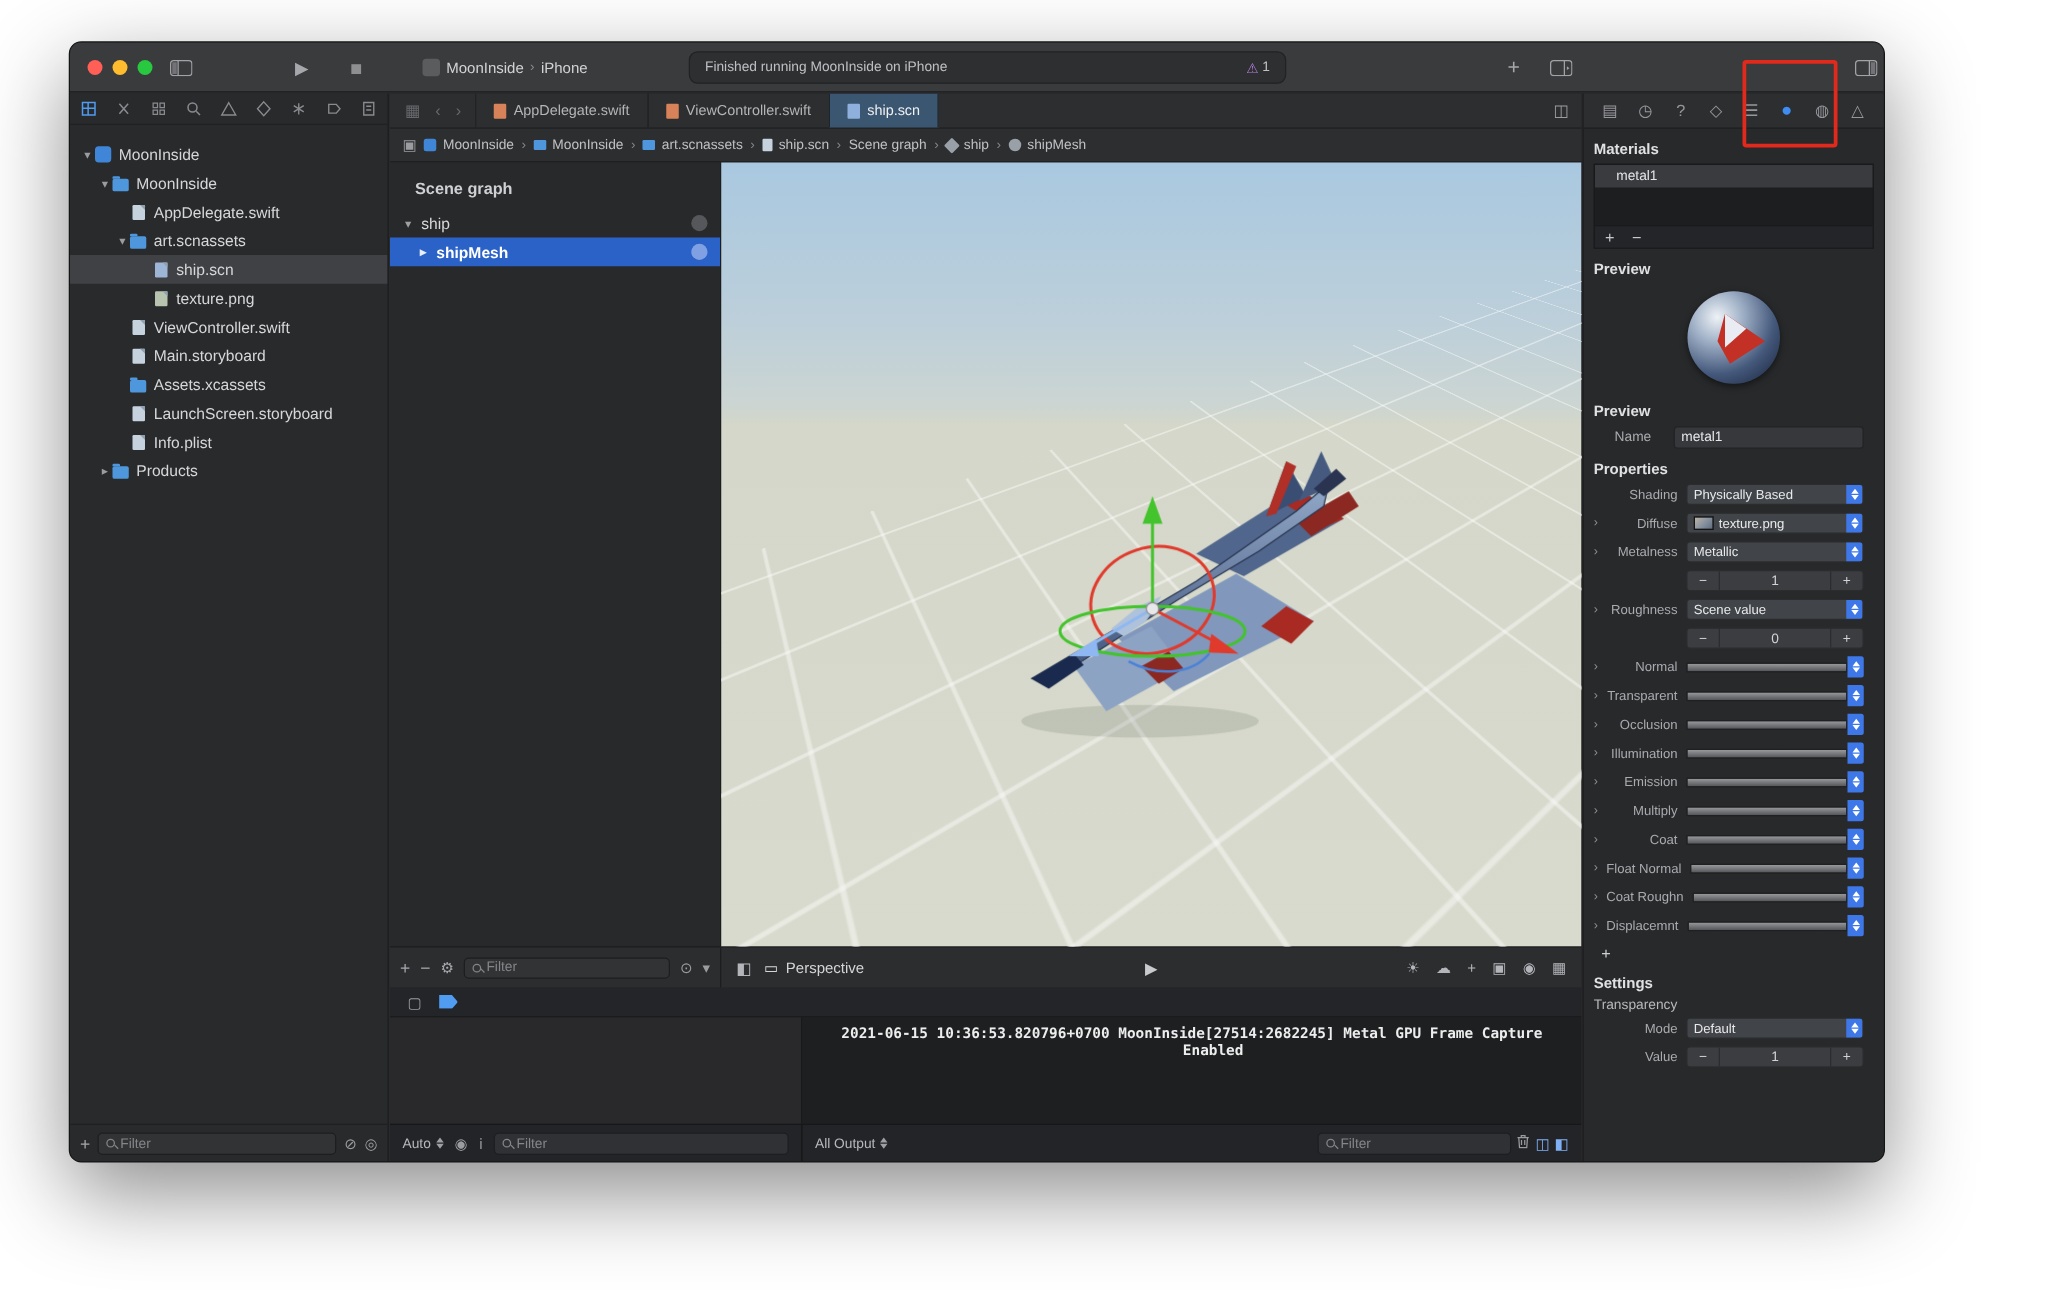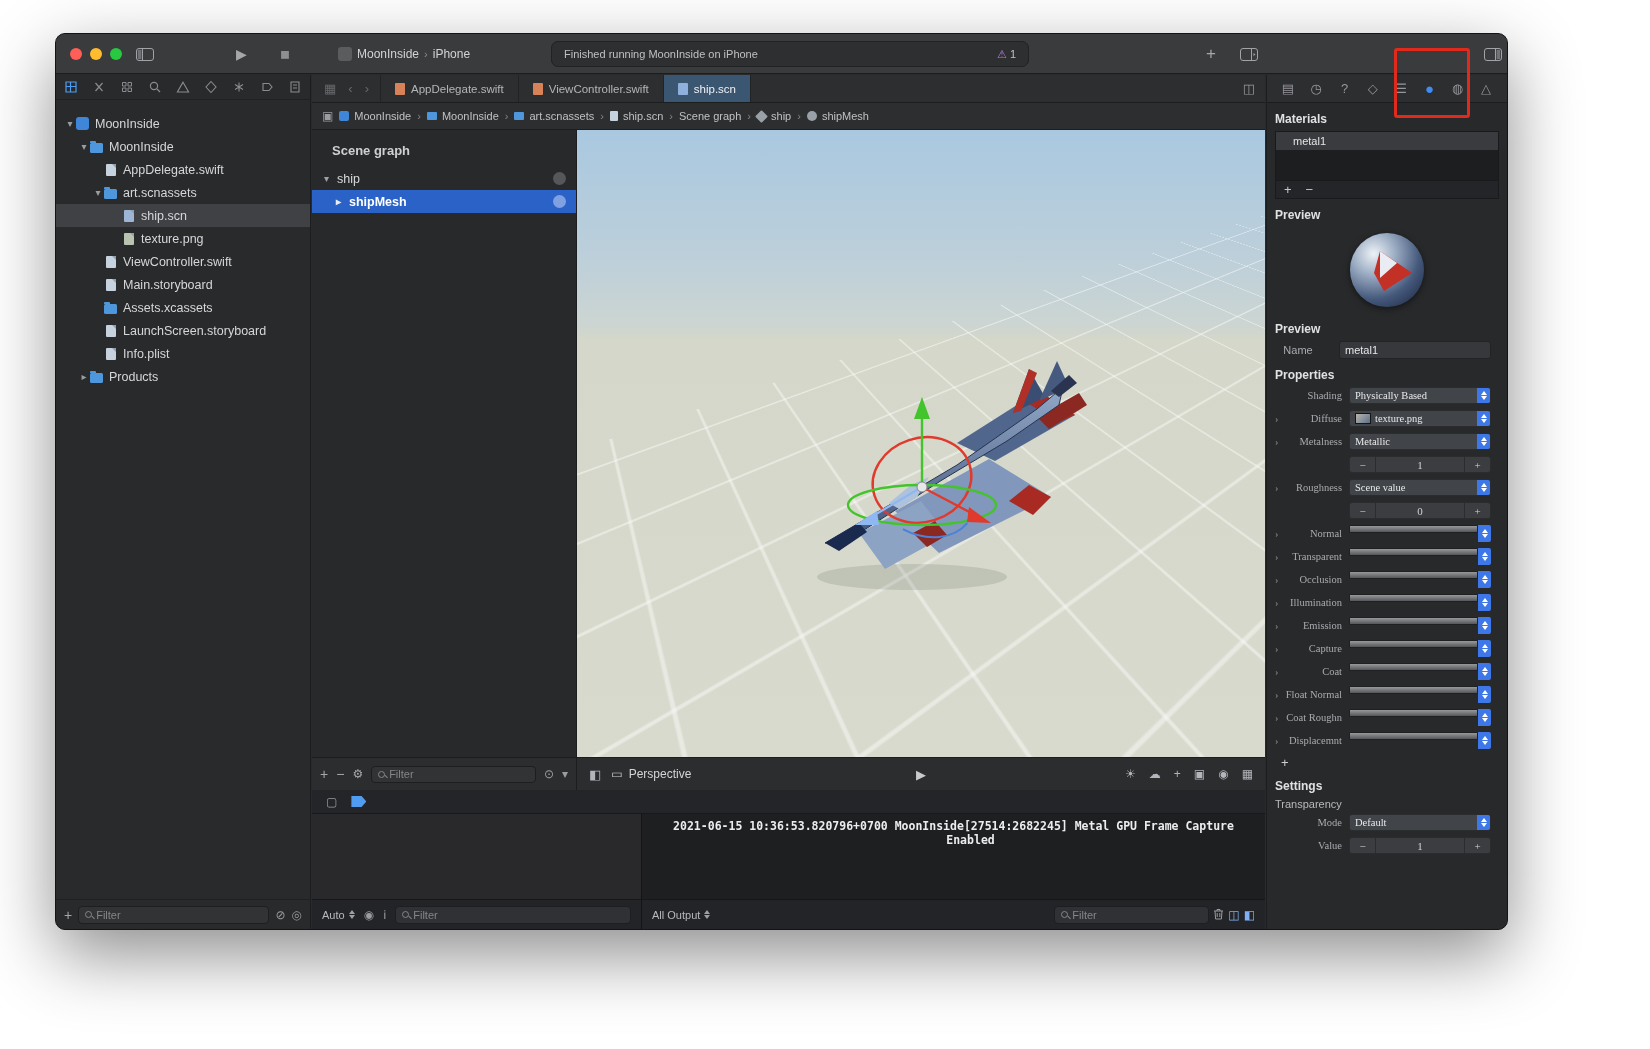--- a/index.html
+++ b/index.html
@@ -119,26 +119,26 @@
   .ii.selmat{color:#3f8cf2;font-size:15px;}
   .ibody{flex:1;overflow:hidden;padding-bottom:8px;}
   .ihead{margin:9px 8px 5px;font-weight:bold;font-size:12px;color:#e0e1e3;}
   .matlist{margin:0 8px;border:1px solid #191a1c;background:#1d1e20;}
   .matrow{height:18px;line-height:18px;background:#393b3e;padding-left:17px;font-size:11px;color:#e4e5e7;}
   .matempty{height:30px;}
   .matfoot{height:18px;background:#242528;border-top:1px solid #191a1c;display:flex;align-items:center;gap:14px;padding-left:8px;color:#c8c9cc;font-size:13px;}
   .prevwrap{height:86px;display:flex;align-items:center;justify-content:center;}
   .sphere{width:74px;height:74px;border-radius:50%;background:radial-gradient(circle at 32% 28%,#eef2f6 0%,#9fb0c6 28%,#45597c 62%,#141e36 100%);overflow:hidden;position:relative;box-shadow:0 2px 6px rgba(0,0,0,.5);}
   .idrow{display:flex;align-items:center;margin:3px 16px 0 8px;}
-  .ilabel{flex:0 0 64px;text-align:center;padding-right:18px;font-size:11px;color:#aaabaf;}
+  .ilabel{flex:0 0 64px;text-align:right;padding-right:18px;font-size:11px;color:#aaabaf;}
   .ifield{flex:1;height:18px;background:#36383b;border:1px solid #222325;border-radius:3px;padding:0 5px;font-size:11px;color:#e6e7e9;line-height:17px;}
-  .prow{display:flex;align-items:center;height:17px;margin:0 16px 6px 0;padding-left:8px;font-family:Liberation Serif, serif;}
+  .prow{display:flex;align-items:center;height:17px;margin:0 16px 6px 0;padding-left:8px;}
   .pchev{flex:0 0 10px;color:#8e8f93;font-size:10px;}
   .plabel{flex:0 0 64px;text-align:right;padding-right:7px;font-size:10.5px;color:#aaabaf;white-space:nowrap;}
-  .pctrl{flex:1;display:flex;min-width:0;}
+  .pctrl{flex:1;display:flex;align-items:center;min-width:0;}
   .popup{flex:1;display:flex;align-items:center;height:17px;background:#414448;border:1px solid #2b2c2e;border-radius:3px;padding-left:5px;font-size:10.5px;color:#e8e9eb;white-space:nowrap;overflow:hidden;}
   .poparrows{margin-left:auto;width:13px;height:17px;background:#3e78e8;border-radius:0 2px 2px 0;display:flex;flex-direction:column;align-items:center;justify-content:center;gap:1px;flex:0 0 13px;}
   .poparrows i{display:block;width:0;height:0;border-left:3px solid transparent;border-right:3px solid transparent;}
   .poparrows .u{border-bottom:4px solid #fff;}
   .poparrows .d{border-top:4px solid #fff;}
   .thumb{width:16px;height:11px;background:linear-gradient(135deg,#bdb4a2 0%,#8a94a0 50%,#5f6d80 100%);border:1px solid #141516;margin-right:4px;flex:0 0 16px;}
   .stepctl{flex:1;display:flex;height:17px;background:#3b3d40;border:1px solid #2b2c2e;border-radius:3px;overflow:hidden;font-size:11px;color:#d2d3d5;}
   .stbtn{flex:0 0 26px;display:flex;align-items:center;justify-content:center;}
   .stbtn.l{border-right:1px solid #2b2c2e;} .stbtn.r{border-left:1px solid #2b2c2e;}
   .stval{flex:1;display:flex;align-items:center;justify-content:center;}
@@ -693,21 +693,21 @@
         <div class="pctrl">
             <span class="bar"></span>
             <span class="poparrows">
               <i class="u"></i>
               <i class="d"></i>
             </span>
           </div>
       </div>
       <div class="prow">
         <span class="pchev">›</span>
-        <span class="plabel">Capture</span>
+        <span class="plabel">Multiply</span>
         <div class="pctrl">
             <span class="bar"></span>
             <span class="poparrows">
               <i class="u"></i>
               <i class="d"></i>
             </span>
           </div>
       </div>
       <div class="prow">
         <span class="pchev">›</span>

